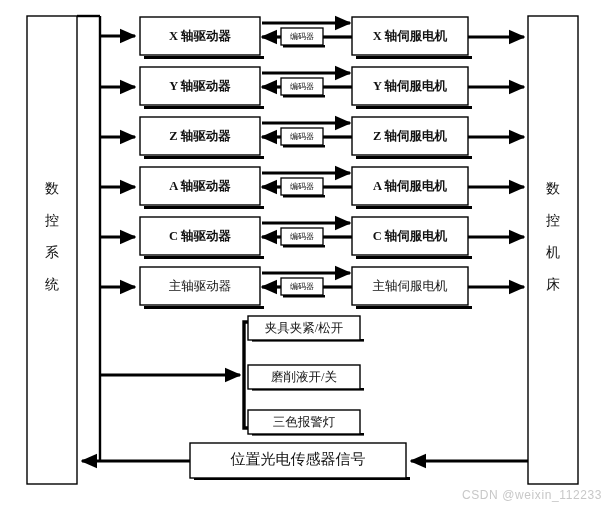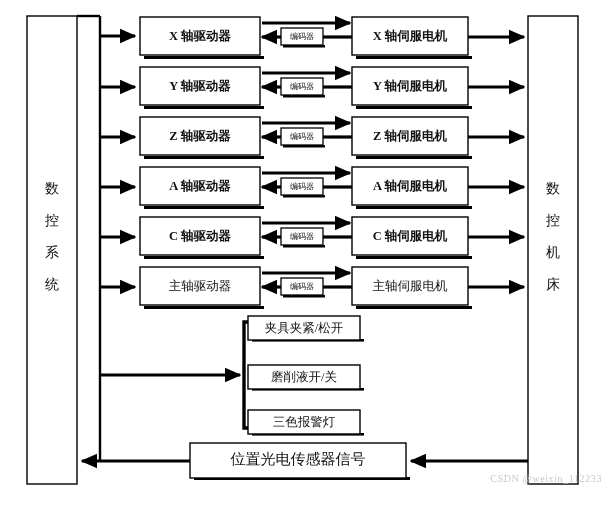--- a/index.html
+++ b/index.html
@@ -80,23 +80,23 @@
     fill: #111111;
     text-anchor: middle;
     dominant-baseline: middle;
   }
   .lbl-big {
     font-size: 15px;
   }
   .watermark {
     position: absolute;
     right: 12px;
-    bottom: 25px;
-    font-family: Liberation Serif, serif;
-    font-size: 10px;
+    bottom: 7px;
+    font-family: Liberation Sans, sans-serif;
+    font-size: 12px;
     color: #c8c8c8;
     letter-spacing: 0.6px;
     white-space: nowrap;
   }
 </style>
 </head>
 <body>
 
 <div id="canvas">
 

